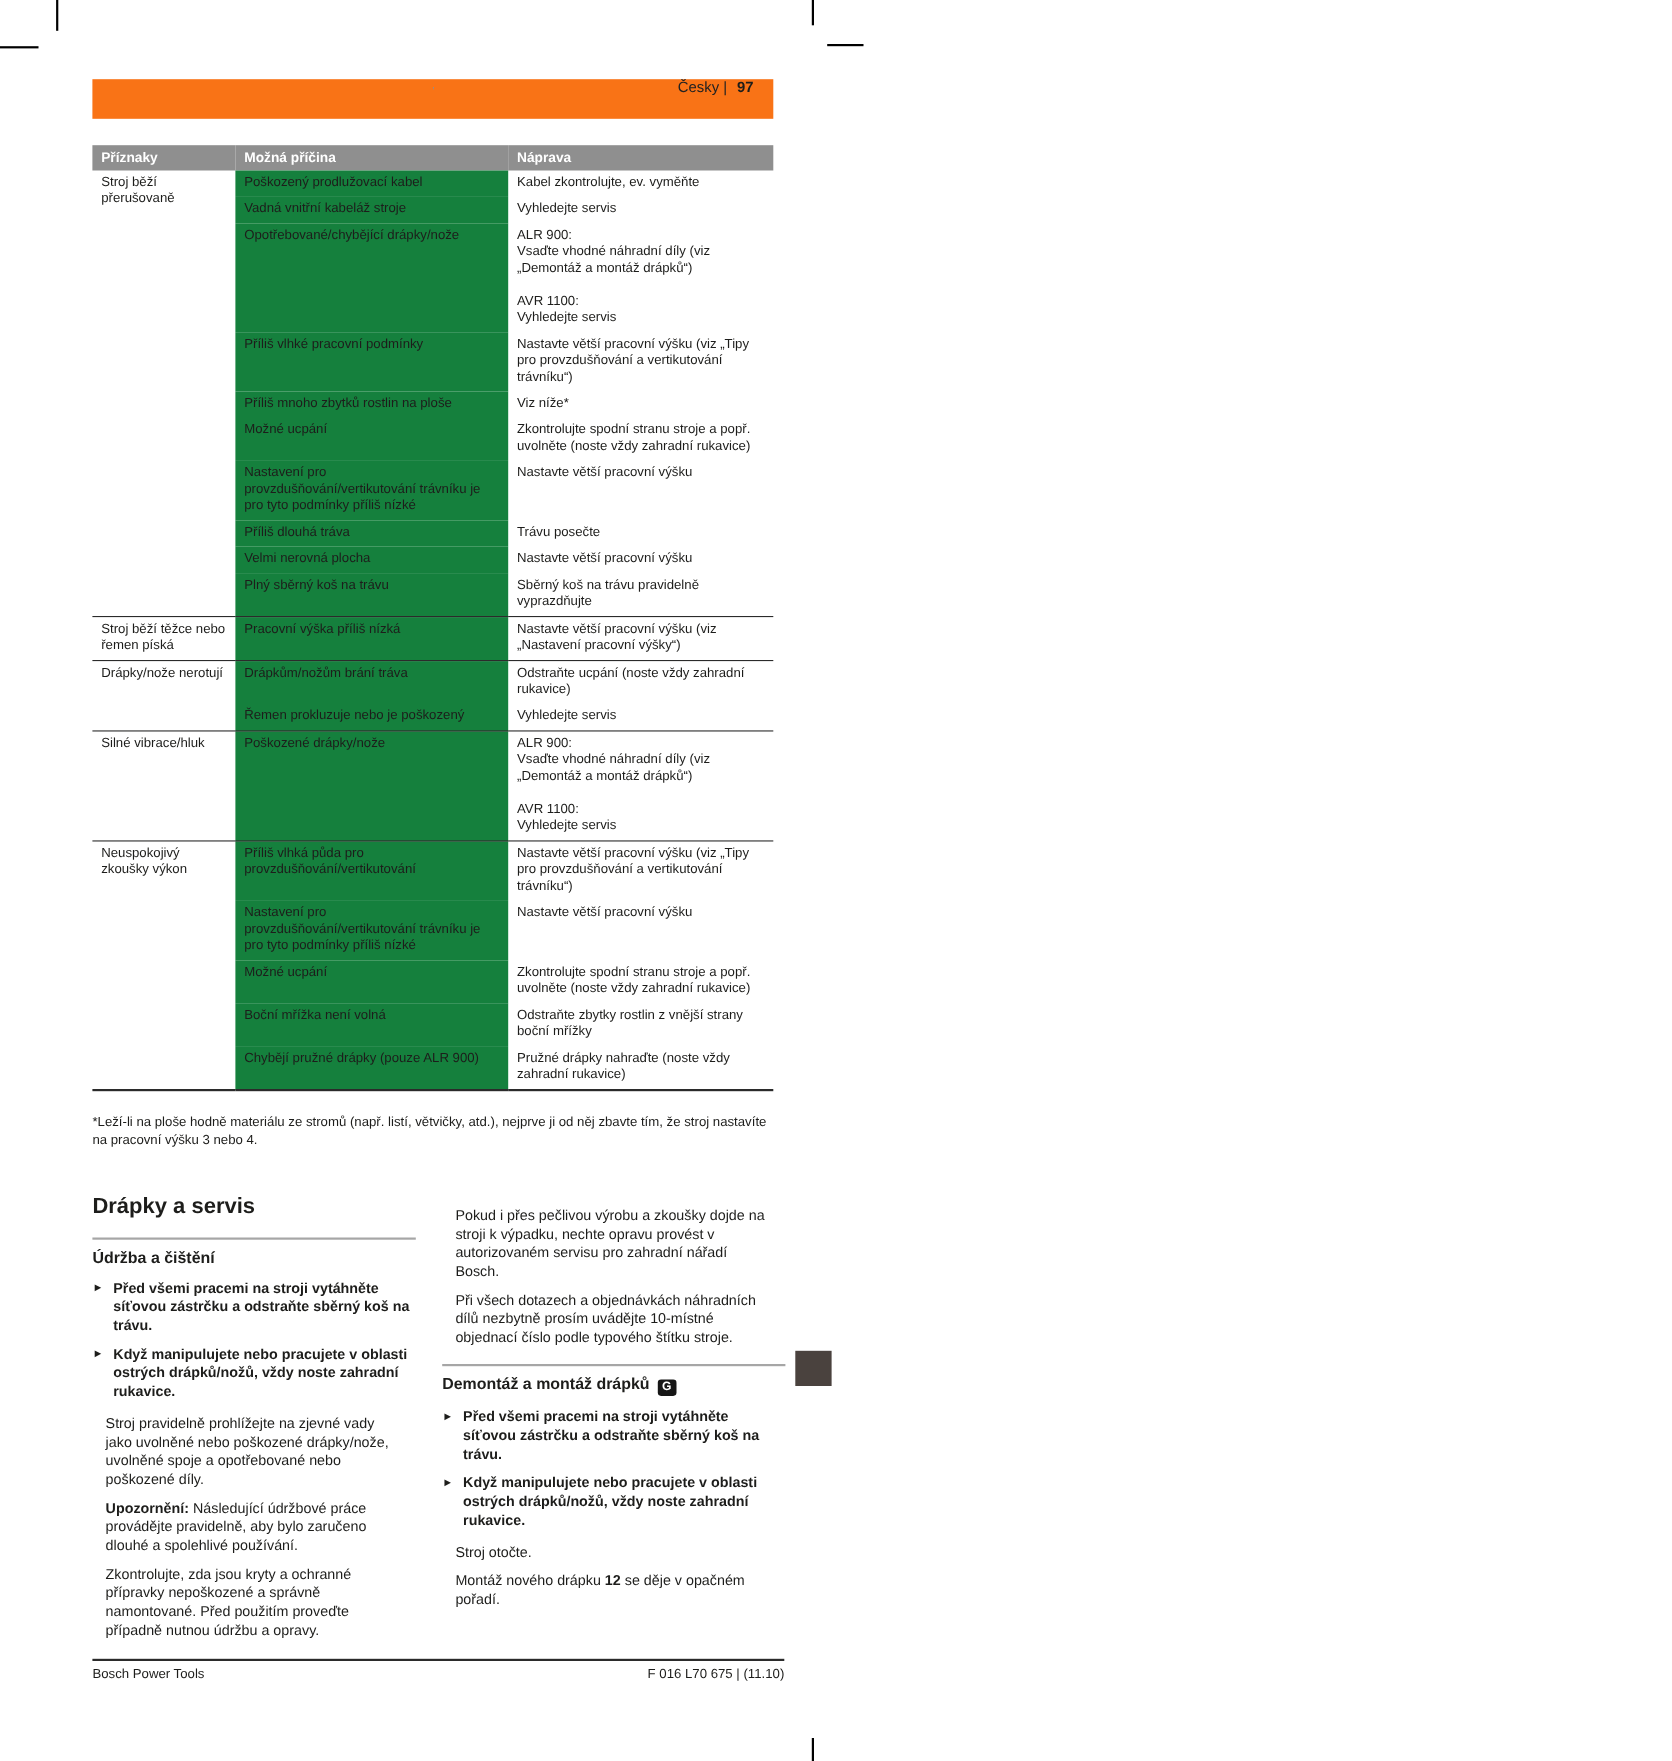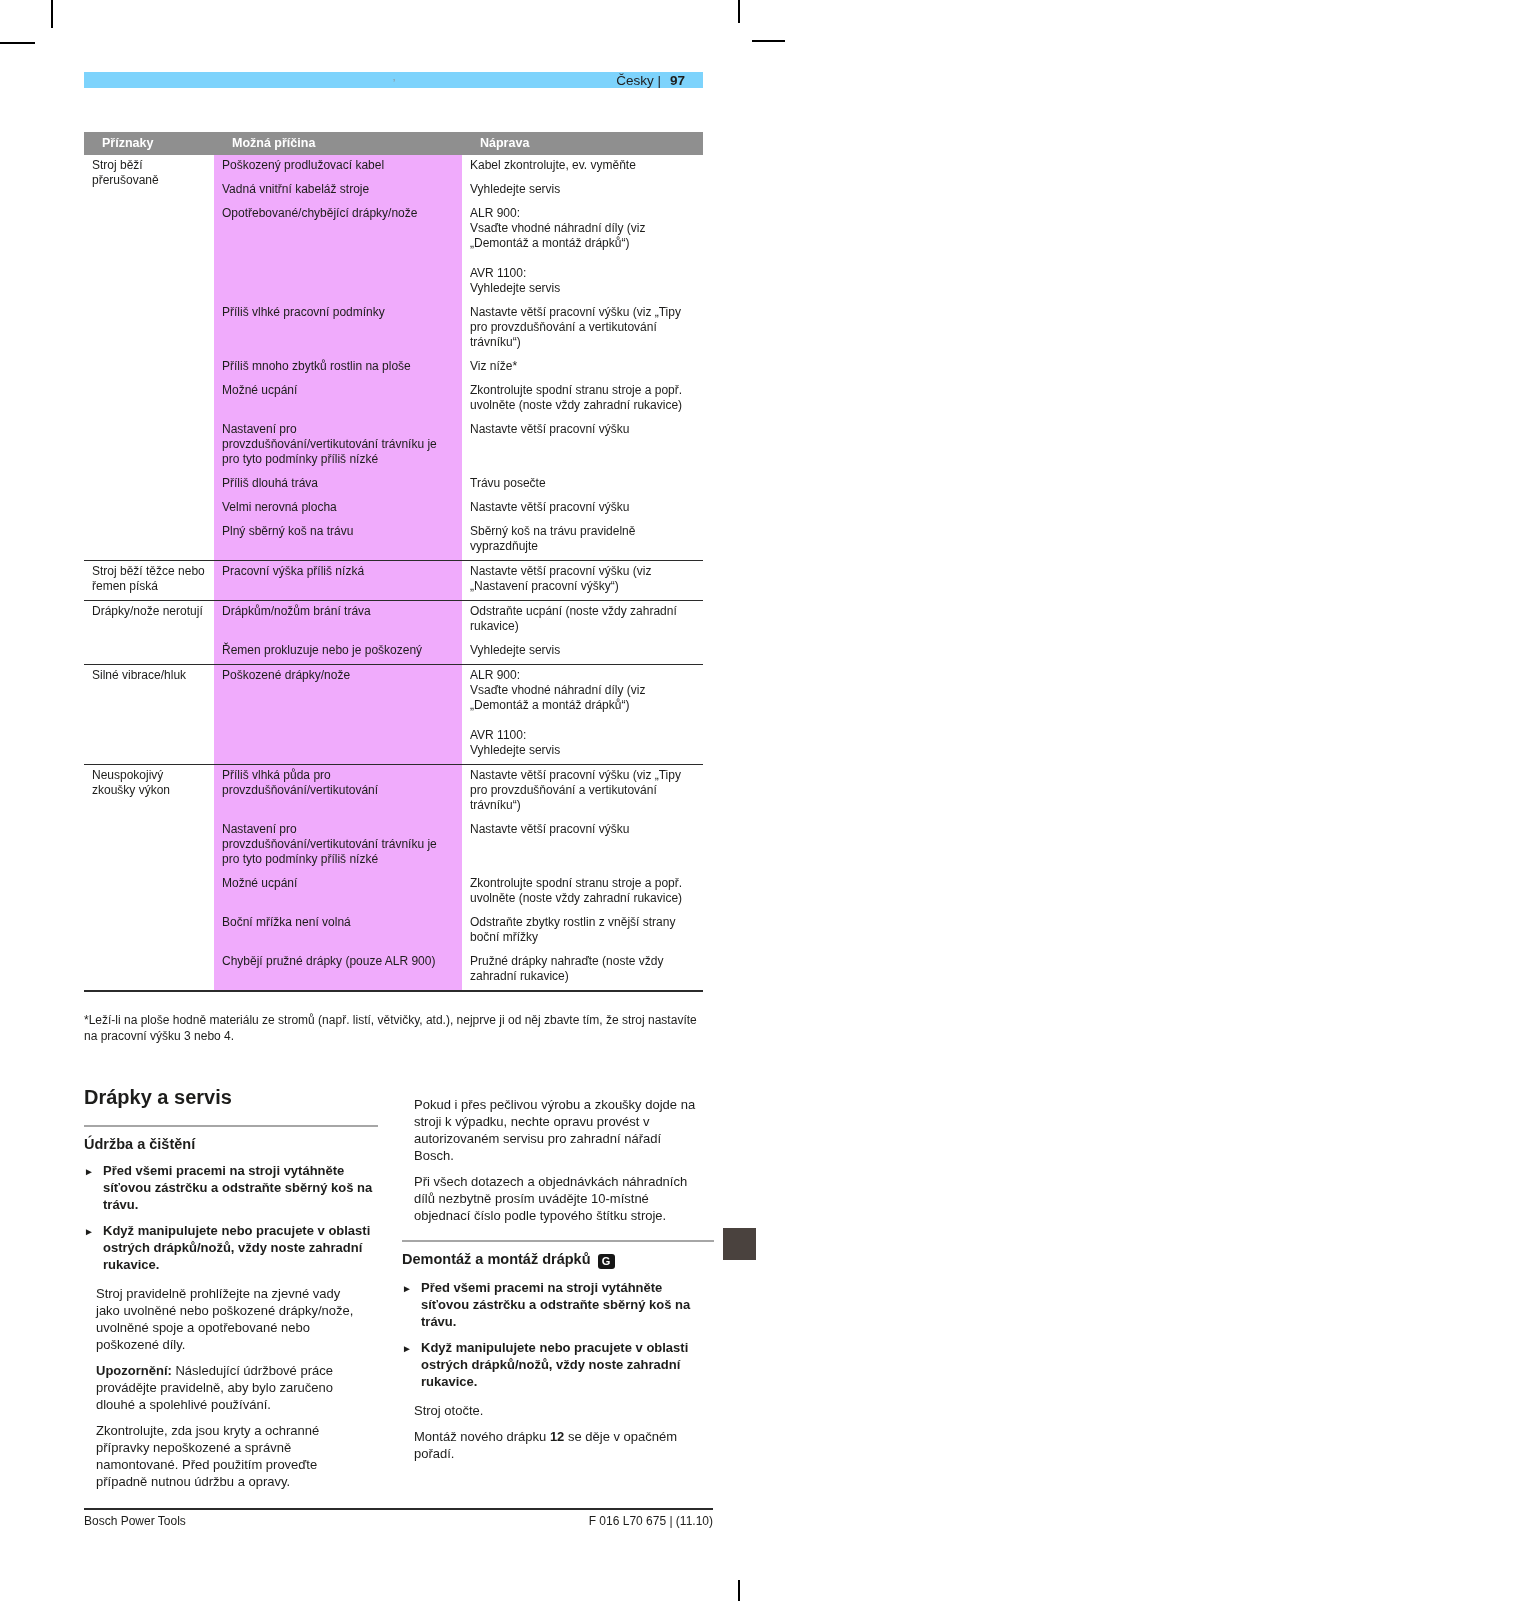--- a/index.html
+++ b/index.html
@@ -26,23 +26,23 @@
   .rm-br-v { left: 738px; top: 1580px; width: 2px;  height: 21px; }
 
   .print-square {
     position: absolute; left: 723px; top: 1228px;
     width: 33px; height: 32px; background: #4a423e;
   }
 
   
   .header-band {
     position: absolute; left: 84px; top: 72px;
-    width: 619px; height: 16px; box-sizing: border-box;
-    background: #7dd3fc;
-    display: flex; align-items: center; justify-content: flex-end;
+    width: 619px; height: 36px; box-sizing: border-box;
+    background: #f97316;
+    display: flex; justify-content: flex-end;
     padding-right: 18px; font-size: 13.5px;
   }
   .header-band .lang { color: #222; }
   .header-band .pagenum { font-weight: bold; margin-left: 9px; }
   .header-speck {
     position: absolute; left: 393px; top: 78px;
     color: #8f8f8f; font-size: 10px;
   }
 
   
@@ -50,24 +50,24 @@
   table.ts {
     border-collapse: collapse; table-layout: fixed;
     width: 619px; border-bottom: 2px solid #2b2b2b;
     font-size: 12px; line-height: 15px;
   }
   table.ts col.c1 { width: 130px; }
   table.ts col.c2 { width: 248px; }
   table.ts col.c3 { width: 241px; }
   table.ts th {
     background: #8f8f8f; color: #ffffff; font-weight: bold;
-    text-align: left; font-size: 12.5px; padding: 4px 18px;
+    text-align: left; font-size: 12.5px; padding: 4px 8px;
   }
   table.ts td { vertical-align: top; padding: 3px 8px 6px; }
-  td.cause-cell  { background: #f0abfc; }
+  td.cause-cell  { background: #15803d; }
   td.remedy-cell { white-space: pre-line; }
   tbody tr.group-start td { border-top: 1px solid #2b2b2b; }
   tbody tr.group-start:first-child td { border-top: none; }
   .footnote {
     margin-top: 20px; font-size: 12px; line-height: 16px; width: 619px;
   }
 
   
   .columns { position: absolute; left: 84px; top: 1086px; width: 630px; height: 400px; }
   .col-left  { position: absolute; left: 0;    top: 0;    width: 294px; }

